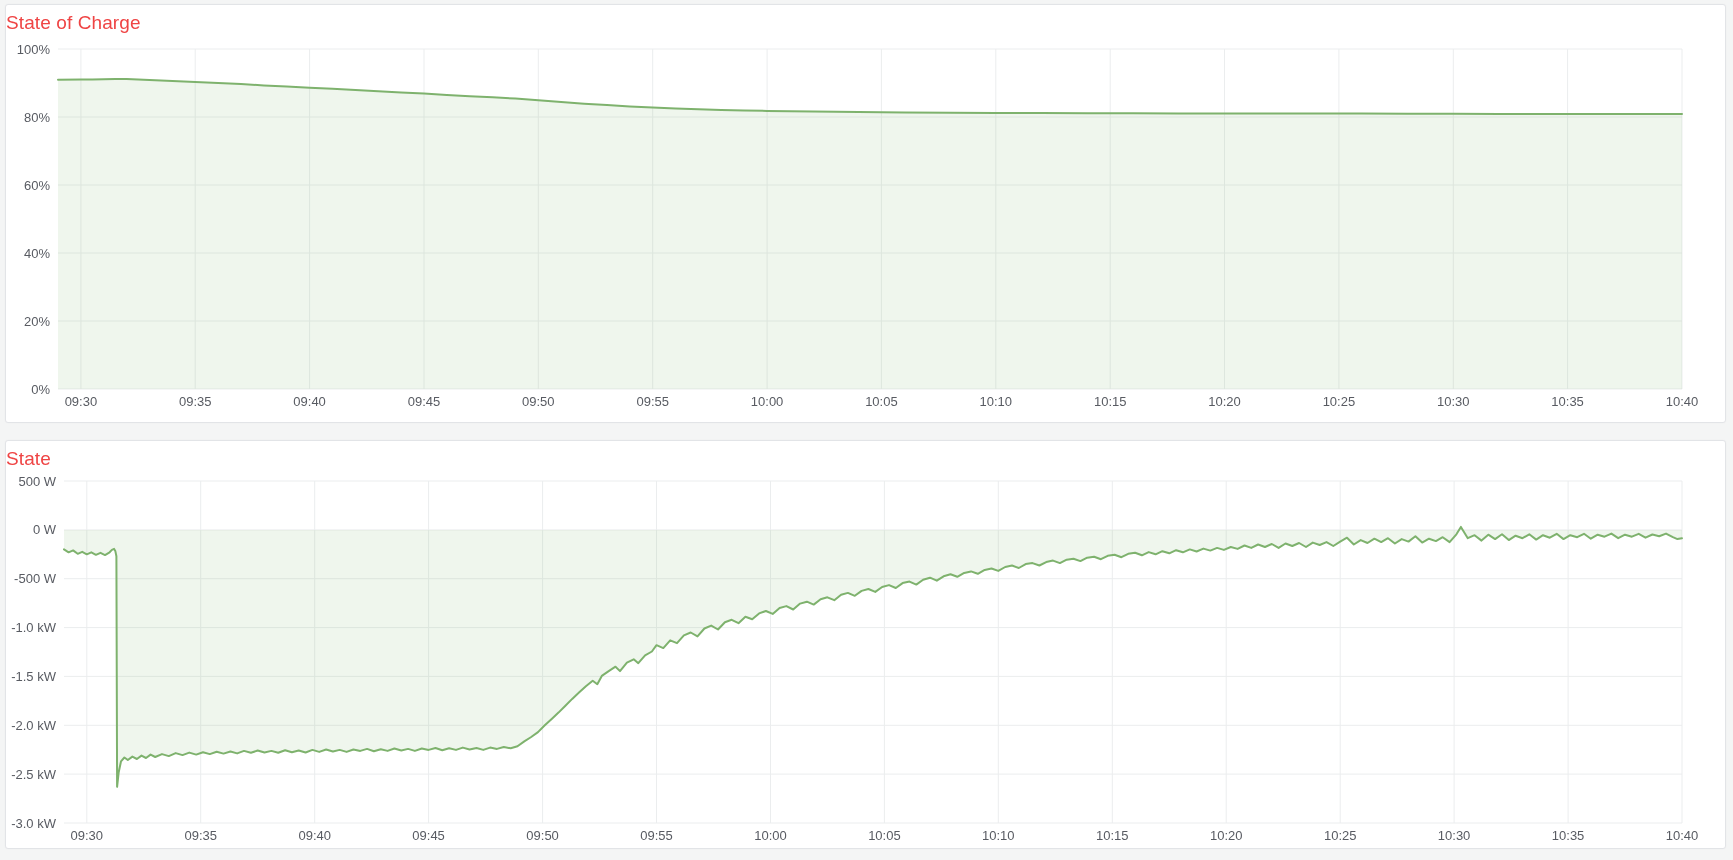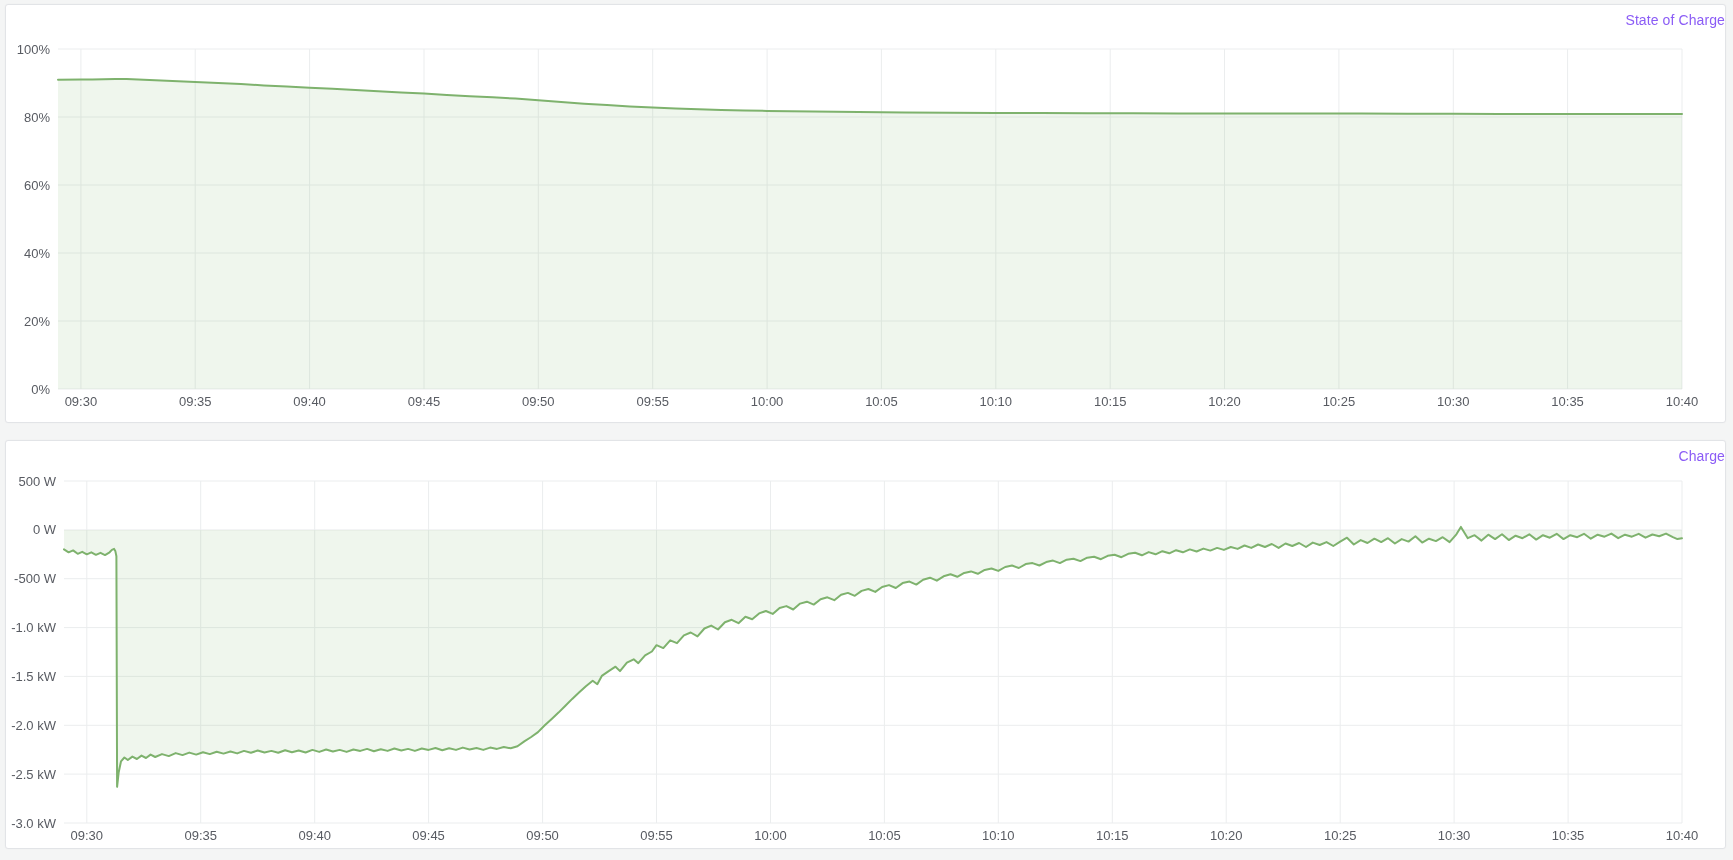--- a/index.html
+++ b/index.html
@@ -13,22 +13,22 @@
     background:#ffffff;
     border:1px solid #e2e4e7;
     border-radius:3px;
     box-sizing:border-box;
     box-shadow:0 0 2px rgba(0,0,0,0.03);
   }
   #panel-soc{top:4px;height:419px;}
   #panel-power{top:440px;height:409px;}
   .panel-title{
     position:absolute;top:7px;left:0;width:100%;
-    text-align:right;
-    font-size:14px;font-weight:500;color:#8b5cf6;
+    text-align:left;
+    font-size:19px;font-weight:500;color:#ef4444;
     letter-spacing:0.1px;
     cursor:pointer;
     z-index:2;
   }
   .chart-svg{position:absolute;top:0;left:0;}
   .tick-label{fill:#585b62;font-size:13px;font-family:"Liberation Sans",sans-serif;}
 </style>
 </head>
 <body>
 
@@ -78,21 +78,21 @@
         <text x="1104.2" y="401" text-anchor="middle" class="tick-label">10:15</text>
         <text x="1218.5" y="401" text-anchor="middle" class="tick-label">10:20</text>
         <text x="1332.9" y="401" text-anchor="middle" class="tick-label">10:25</text>
         <text x="1447.3" y="401" text-anchor="middle" class="tick-label">10:30</text>
         <text x="1561.6" y="401" text-anchor="middle" class="tick-label">10:35</text>
         <text x="1676.0" y="401" text-anchor="middle" class="tick-label">10:40</text>
       </svg>
   </section>
 
   <section class="panel" id="panel-power">
-    <header class="panel-title">Charge</header>
+    <header class="panel-title">State</header>
     <svg class="chart-svg" width="1719" height="407">
         <line x1="58" x2="1676" y1="40.0" y2="40.0" stroke="#ebedee" stroke-width="1"></line>
         <line x1="58" x2="1676" y1="88.9" y2="88.9" stroke="#ebedee" stroke-width="1"></line>
         <line x1="58" x2="1676" y1="137.7" y2="137.7" stroke="#ebedee" stroke-width="1"></line>
         <line x1="58" x2="1676" y1="186.6" y2="186.6" stroke="#ebedee" stroke-width="1"></line>
         <line x1="58" x2="1676" y1="235.4" y2="235.4" stroke="#ebedee" stroke-width="1"></line>
         <line x1="58" x2="1676" y1="284.3" y2="284.3" stroke="#ebedee" stroke-width="1"></line>
         <line x1="58" x2="1676" y1="333.1" y2="333.1" stroke="#ebedee" stroke-width="1"></line>
         <line x1="58" x2="1676" y1="382.0" y2="382.0" stroke="#ebedee" stroke-width="1"></line>
         <line x1="80.8" x2="80.8" y1="40" y2="382" stroke="#ebedee" stroke-width="1"></line>

